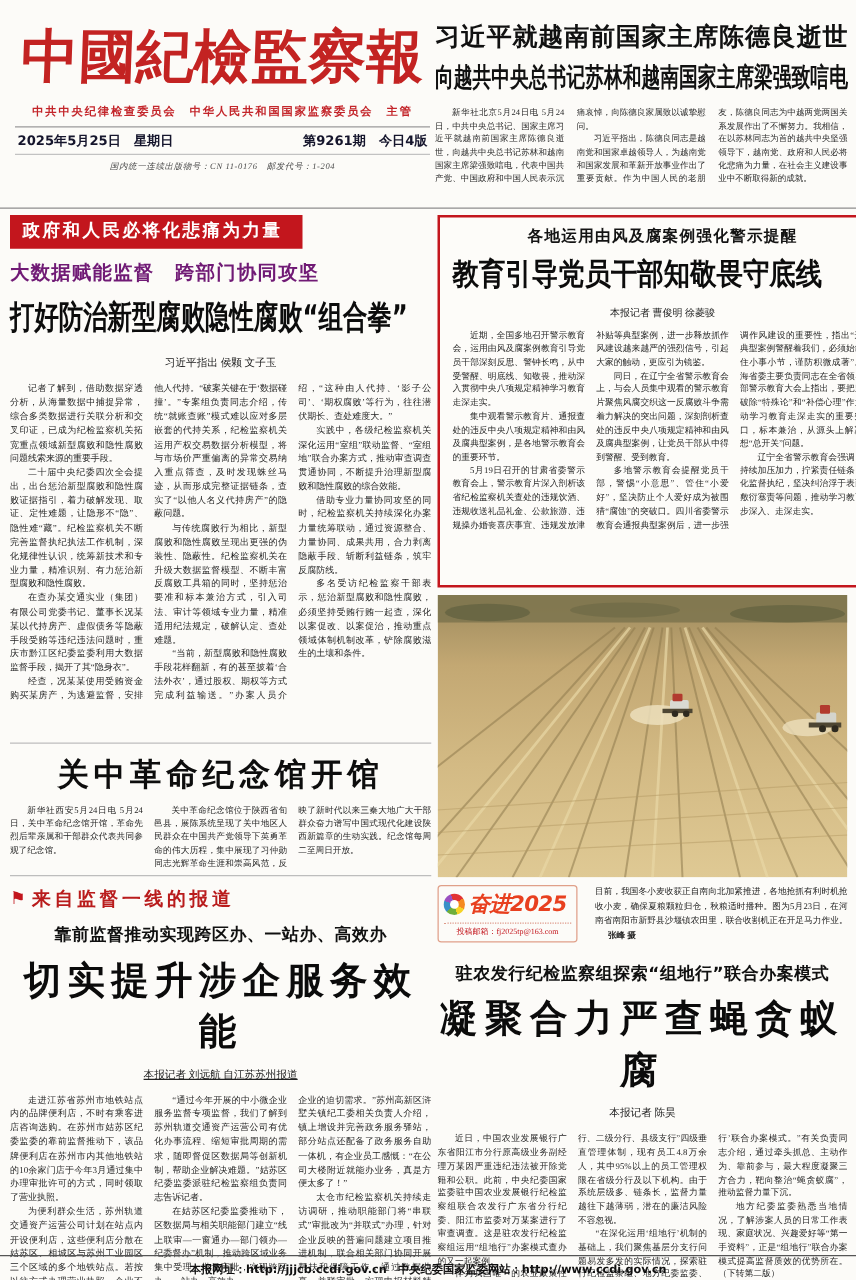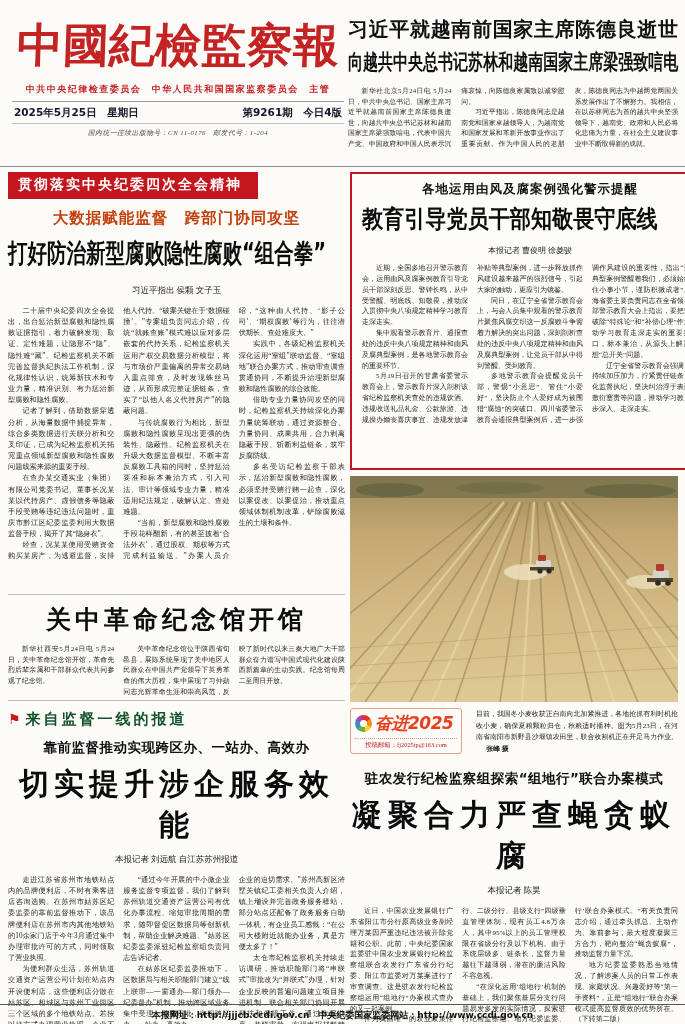--- a/index.html
+++ b/index.html
@@ -34,21 +34,21 @@
 
   
   .nbody{columns:3;column-gap:9px;overflow:hidden;font-size:7.2px;line-height:1.55;
          text-align:justify;color:#262626;}
   .byline{text-align:center;font-size:8.5px;color:#222;}
 
   
   .combo{left:8px;top:172px;width:337px;}
   .banner{display:inline-block;background:#c3161d;color:#fff;font-weight:bold;font-size:14px;
           letter-spacing:2px;padding:4px 16px 5px 10px;}
-  .combo-kicker{margin-top:9px;text-align:center;font-size:15.5px;font-weight:bold;color:#c2410c;letter-spacing:1px;}
+  .combo-kicker{margin-top:9px;text-align:left;font-size:15.5px;font-weight:bold;color:#701a75;letter-spacing:1px;}
   .combo-hl-wrap{width:337px;height:40px;margin-top:7px;overflow:visible;}
   .combo-hl{display:inline-block;white-space:nowrap;font-size:26px;font-weight:900;color:#0c0c0c;
             transform:scaleX(.75);transform-origin:left top;letter-spacing:0;}
   .combo-byline{margin-top:9px;}
   .combo-body{margin-top:9px;height:288px;}
 
   
   .warn{left:350px;top:172px;width:360px;height:298px;border:2.5px solid #c3161d;
         box-sizing:border-box;padding:7px 10px;background:#fdfcf9;}
   .warn-kicker{text-align:center;font-size:12.5px;font-weight:bold;color:#141414;letter-spacing:1px;}
@@ -78,24 +78,24 @@
 
   
   .memo{left:8px;top:594px;width:337px;border-top:1px solid #bdbdbd;padding-top:8px;}
   .memo-hl{text-align:center;font-size:25px;font-weight:900;letter-spacing:4px;color:#0d0d0d;}
   .memo-body{margin-top:8px;height:70px;font-size:6.9px;}
 
   
   .serv{left:8px;top:700px;width:337px;border-top:1px solid #bdbdbd;padding-top:9px;}
   .serv-secrow{display:flex;align-items:center;gap:5px;}
   .flag-ico{color:#c3161d;font-size:14px;line-height:1;}
-  .serv-seclabel{font-size:15px;font-weight:bold;letter-spacing:3px;color:#14532d;}
+  .serv-seclabel{font-size:15px;font-weight:bold;letter-spacing:3px;color:#b91c1c;}
   .serv-kicker{margin-top:10px;text-align:center;font-size:13.5px;font-weight:bold;color:#101010;letter-spacing:.5px;}
   .serv-hl{margin-top:7px;text-align:center;font-size:30px;font-weight:900;letter-spacing:5px;color:#0b0b0b;}
-  .serv-byline{margin-top:8px;}
+  .serv-byline{margin-top:8px;text-decoration:underline;}
   .serv-body{margin-top:9px;height:192px;}
 
   
   .anti{left:350px;top:770px;width:328px;}
   .anti-kicker{text-align:center;font-size:13.5px;font-weight:bold;color:#101010;letter-spacing:.5px;}
   .anti-hl{margin-top:7px;text-align:center;font-size:30px;font-weight:900;letter-spacing:6px;color:#0b0b0b;}
   .anti-byline{margin-top:8px;}
   .anti-body{margin-top:9px;height:146px;font-size:7px;}
 
   
@@ -126,29 +126,29 @@
     </div>
     <div class="cond-body">
       <p>新华社北京5月24日电 5月24日，中共中央总书记、国家主席习近平就越南前国家主席陈德良逝世，向越共中央总书记苏林和越南国家主席梁强致唁电，代表中国共产党、中国政府和中国人民表示沉痛哀悼，向陈德良家属致以诚挚慰问。</p>
       <p>习近平指出，陈德良同志是越南党和国家卓越领导人，为越南党和国家发展和革新开放事业作出了重要贡献。作为中国人民的老朋友，陈德良同志为中越两党两国关系发展作出了不懈努力。我相信，在以苏林同志为首的越共中央坚强领导下，越南党、政府和人民必将化悲痛为力量，在社会主义建设事业中不断取得新的成就。</p>
     </div>
   </div>
 
   <hr class="abs page-rule">
 
   <div class="abs combo">
-    <div class="banner hei">贯彻落实中央纪委四次全会精神</div>
+    <div class="banner hei">政府和人民必将化悲痛为力量</div>
     <div class="combo-kicker hei">大数据赋能监督　跨部门协同攻坚</div>
     <div class="combo-hl-wrap">
       <span class="combo-hl hei">打好防治新型腐败隐性腐败“组合拳”</span>
     </div>
     <div class="byline combo-byline">习近平指出 侯颗 文子玉</div>
     <div class="nbody combo-body">
+      <p>记者了解到，借助数据穿透分析，从海量数据中捕捉异常，综合多类数据进行关联分析和交叉印证，已成为纪检监察机关拓宽重点领域新型腐败和隐性腐败问题线索来源的重要手段。</p>
       <p>二十届中央纪委四次全会提出，出台惩治新型腐败和隐性腐败证据指引，着力破解发现、取证、定性难题，让隐形不“隐”、隐性难“藏”。纪检监察机关不断完善监督执纪执法工作机制，深化规律性认识，统筹新技术和专业力量，精准识别、有力惩治新型腐败和隐性腐败。</p>
-      <p>记者了解到，借助数据穿透分析，从海量数据中捕捉异常，综合多类数据进行关联分析和交叉印证，已成为纪检监察机关拓宽重点领域新型腐败和隐性腐败问题线索来源的重要手段。</p>
       <p>在查办某交通实业（集团）有限公司党委书记、董事长况某某以代持房产、虚假债务等隐蔽手段受贿等违纪违法问题时，重庆市黔江区纪委监委利用大数据监督手段，揭开了其“隐身衣”。</p>
       <p>经查，况某某使用受贿资金购买某房产，为逃避监督，安排他人代持。“破案关键在于‘数据碰撞’。”专案组负责同志介绍，传统“就账查账”模式难以应对多层嵌套的代持关系，纪检监察机关运用产权交易数据分析模型，将与市场价严重偏离的异常交易纳入重点筛查，及时发现蛛丝马迹，从而形成完整证据链条，查实了“以他人名义代持房产”的隐蔽问题。</p>
       <p>与传统腐败行为相比，新型腐败和隐性腐败呈现出更强的伪装性、隐蔽性。纪检监察机关在升级大数据监督模型、不断丰富反腐败工具箱的同时，坚持惩治要准和标本兼治方式，引入司法、审计等领域专业力量，精准适用纪法规定，破解认定、查处难题。</p>
       <p>“当前，新型腐败和隐性腐败手段花样翻新，有的甚至披着‘合法外衣’，通过股权、期权等方式完成利益输送。”办案人员介绍，“这种由人代持、‘影子公司’、‘期权腐败’等行为，往往潜伏期长、查处难度大。”</p>
       <p>实践中，各级纪检监察机关深化运用“室组”联动监督、“室组地”联合办案方式，推动审查调查贯通协同，不断提升治理新型腐败和隐性腐败的综合效能。</p>
       <p>借助专业力量协同攻坚的同时，纪检监察机关持续深化办案力量统筹联动，通过资源整合、力量协同、成果共用，合力剥离隐蔽手段、斩断利益链条，筑牢反腐防线。</p>
       <p>多名受访纪检监察干部表示，惩治新型腐败和隐性腐败，必须坚持受贿行贿一起查，深化以案促改、以案促治，推动重点领域体制机制改革，铲除腐败滋生的土壤和条件。</p>
     </div>
   </div>
 

